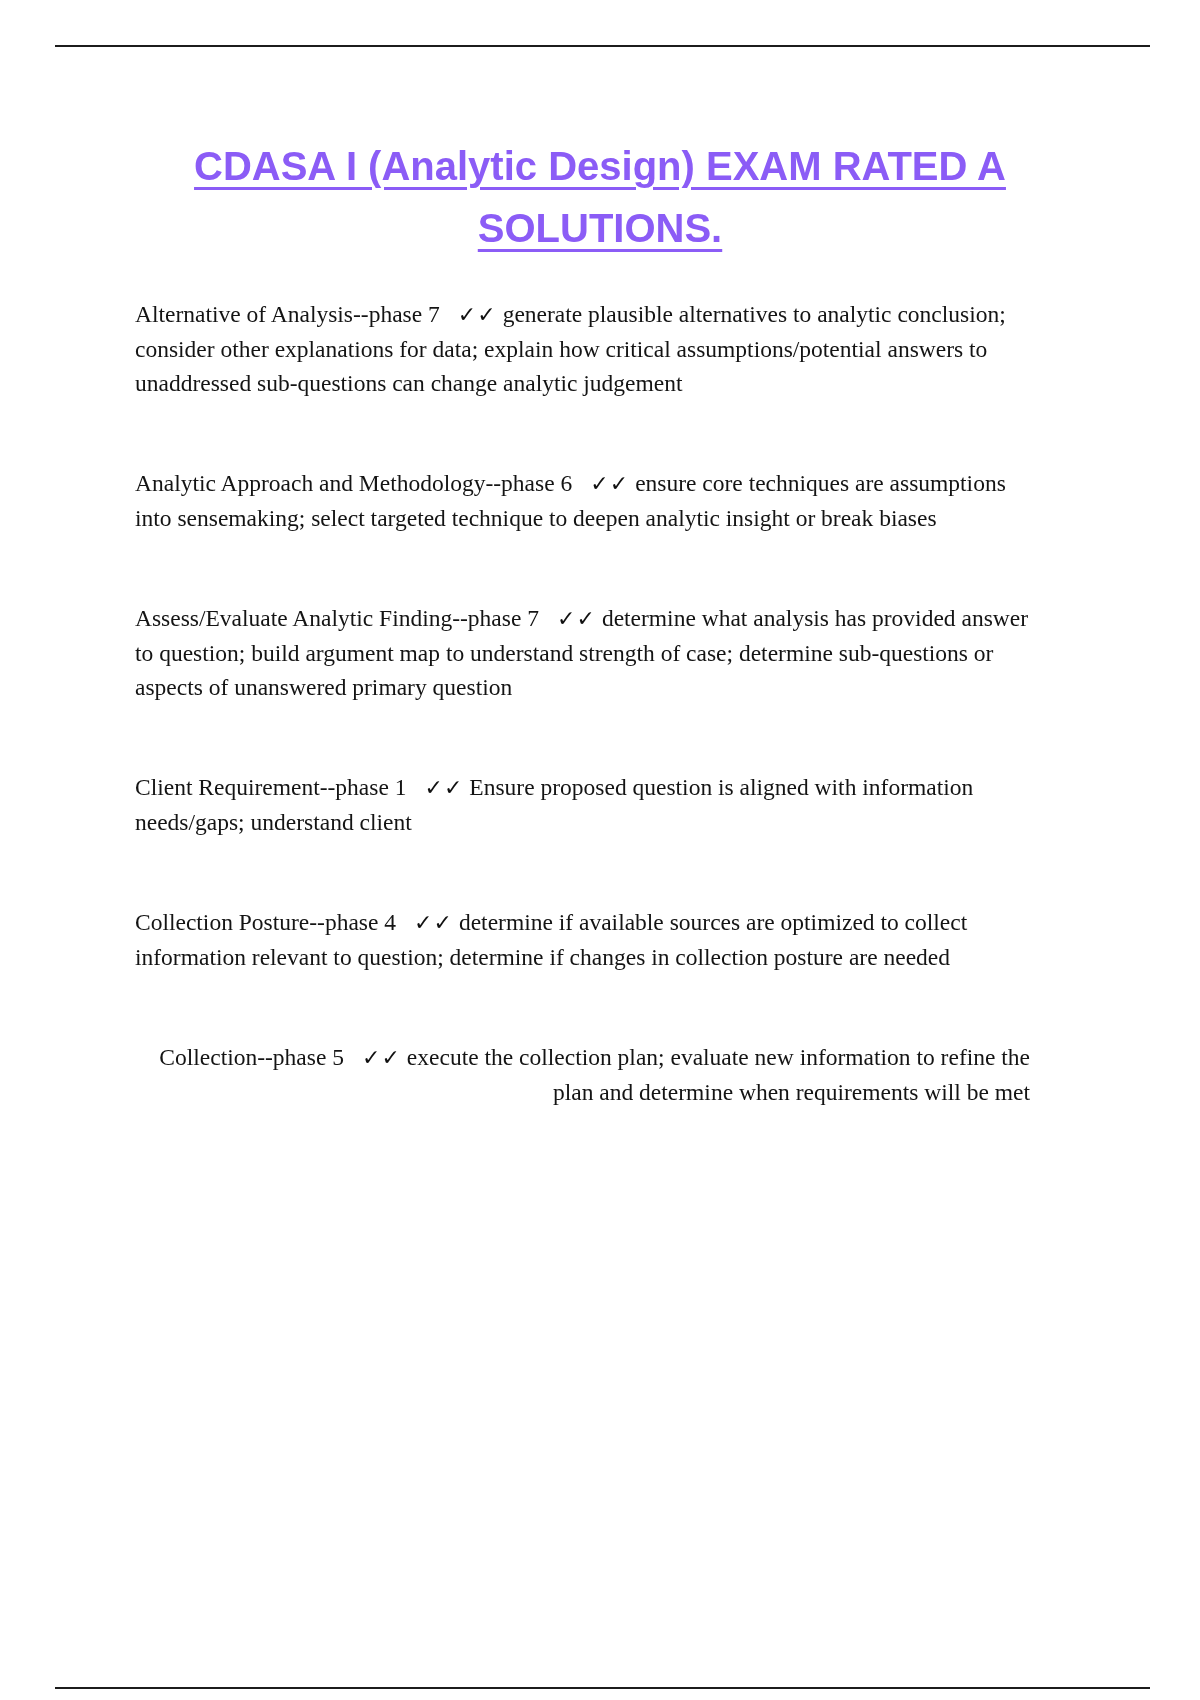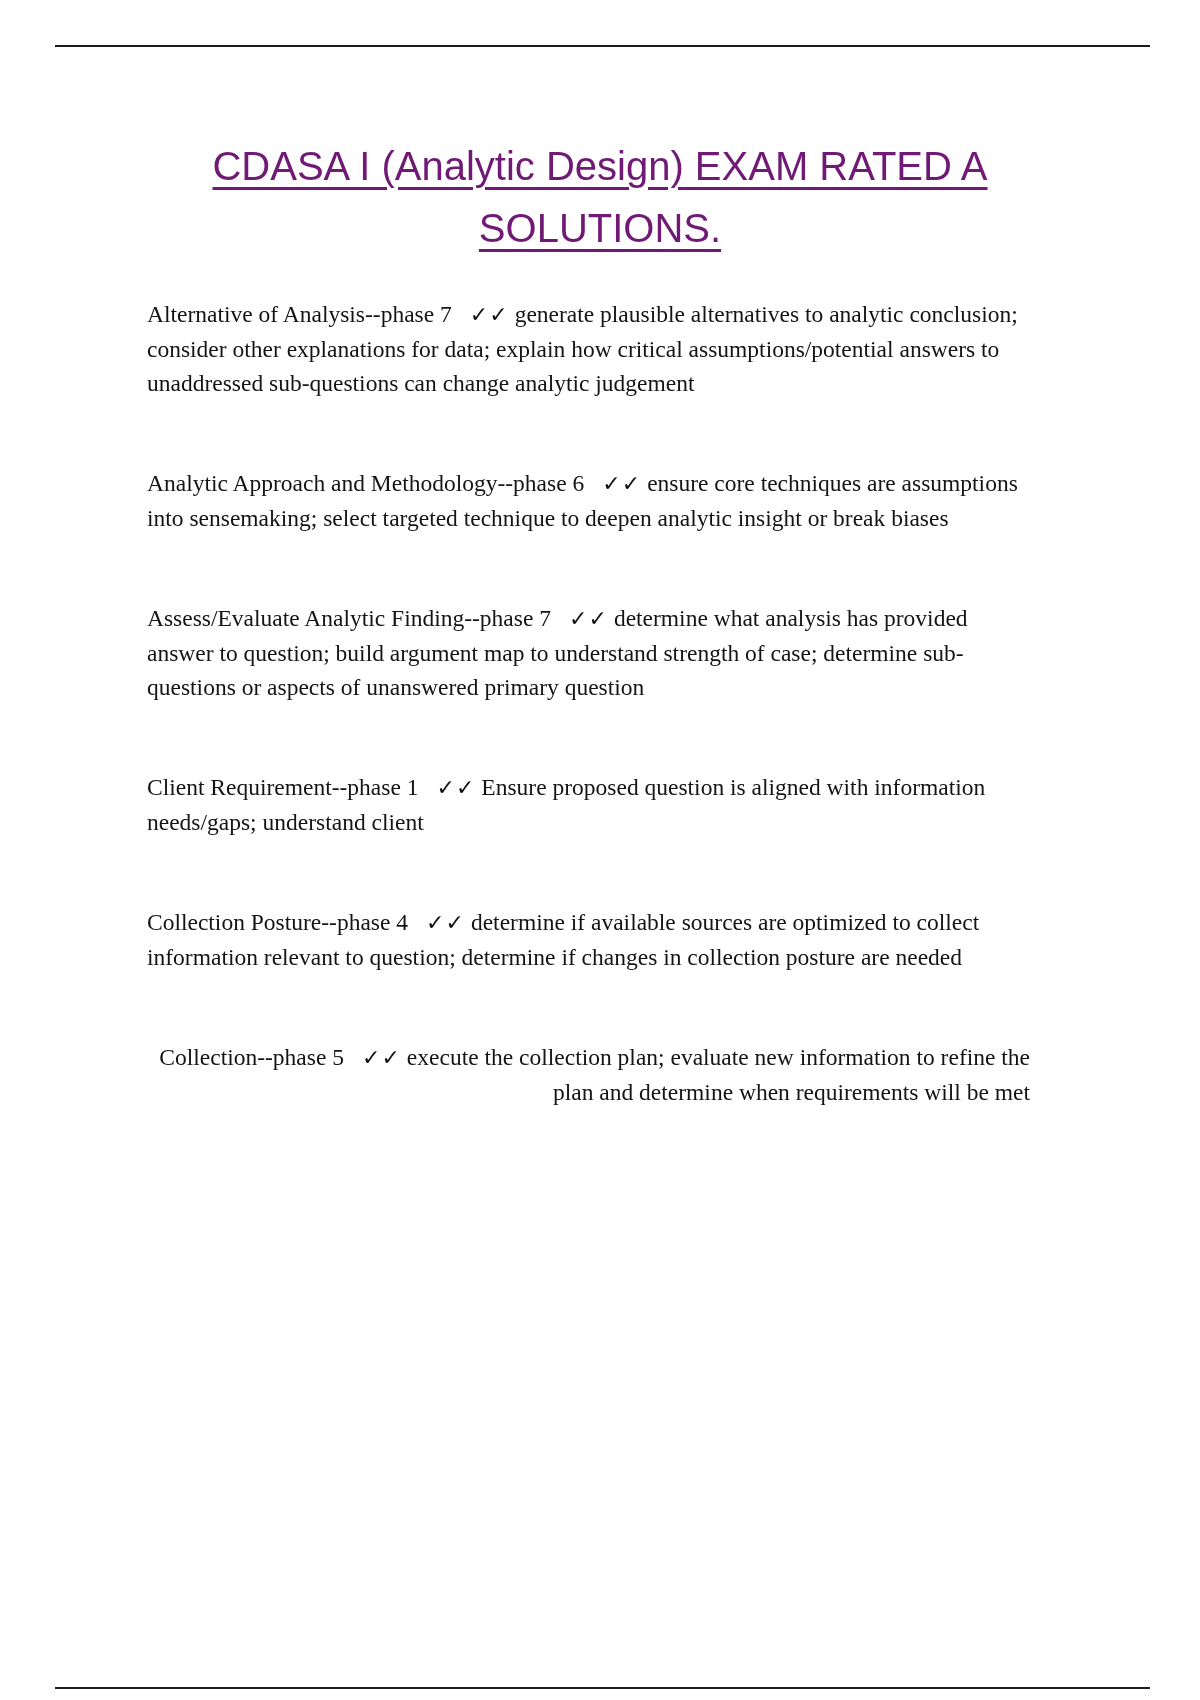--- a/index.html
+++ b/index.html
@@ -23,36 +23,36 @@
     right: 50px;
     border-top: 2px solid #1c1c1c;
   }
   .rule-top { top: 45px; }
   .rule-bottom { top: 1687px; }
 
   .title-block {
     margin: 135px 120px 0 120px;
     text-align: center;
     font-family: "Liberation Sans", sans-serif;
-    font-weight: normal;
+    font-weight: bold;
     font-size: 40px;
     line-height: 62px;
-    color: #701a75;
+    color: #8b5cf6;
   }
   .title-line {
     text-decoration: underline;
     text-decoration-thickness: 3px;
     text-underline-offset: 7px;
   }
 
   .content {
     margin: 38px 170px 0 135px;
   }
   .qa {
-    margin: 0 0 66px 12px;
+    margin: 0 0 66px 0;
     font-size: 23.5px;
     line-height: 34px;
     color: #141414;
   }
   .qa:last-child { margin-bottom: 0; text-align: right; }
   .checks {
     display: inline-block;
     margin: 0 6px 0 18px;
     font-family: "DejaVu Sans", sans-serif;
     font-size: 22px;

